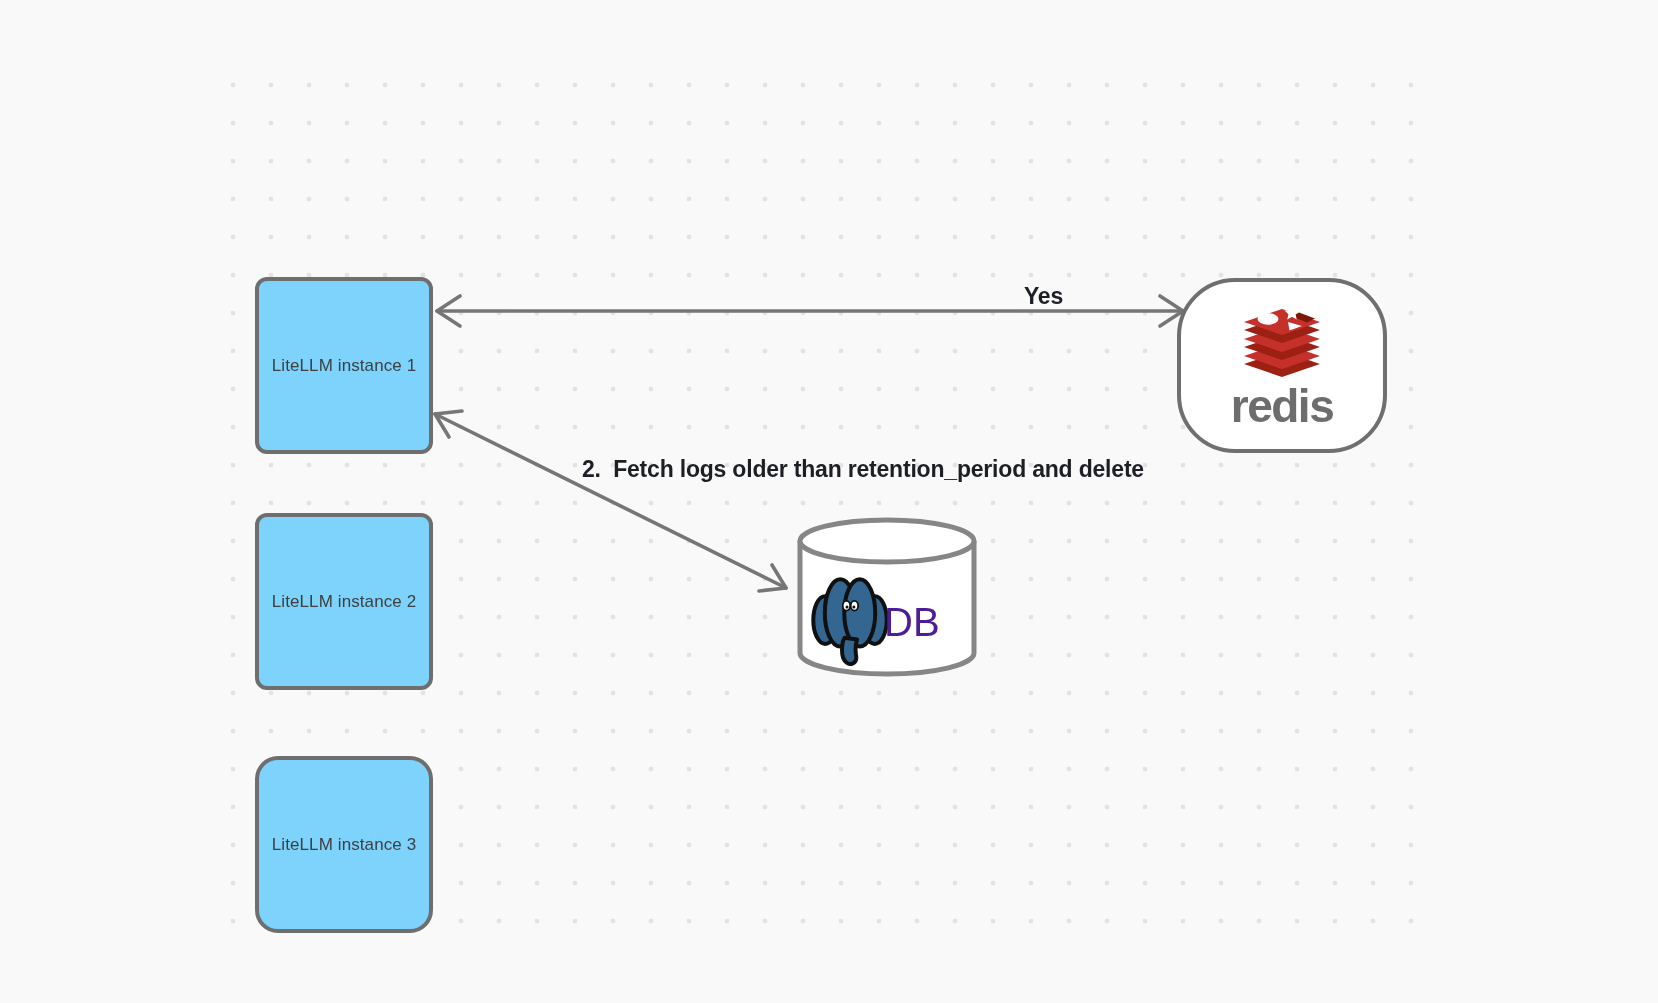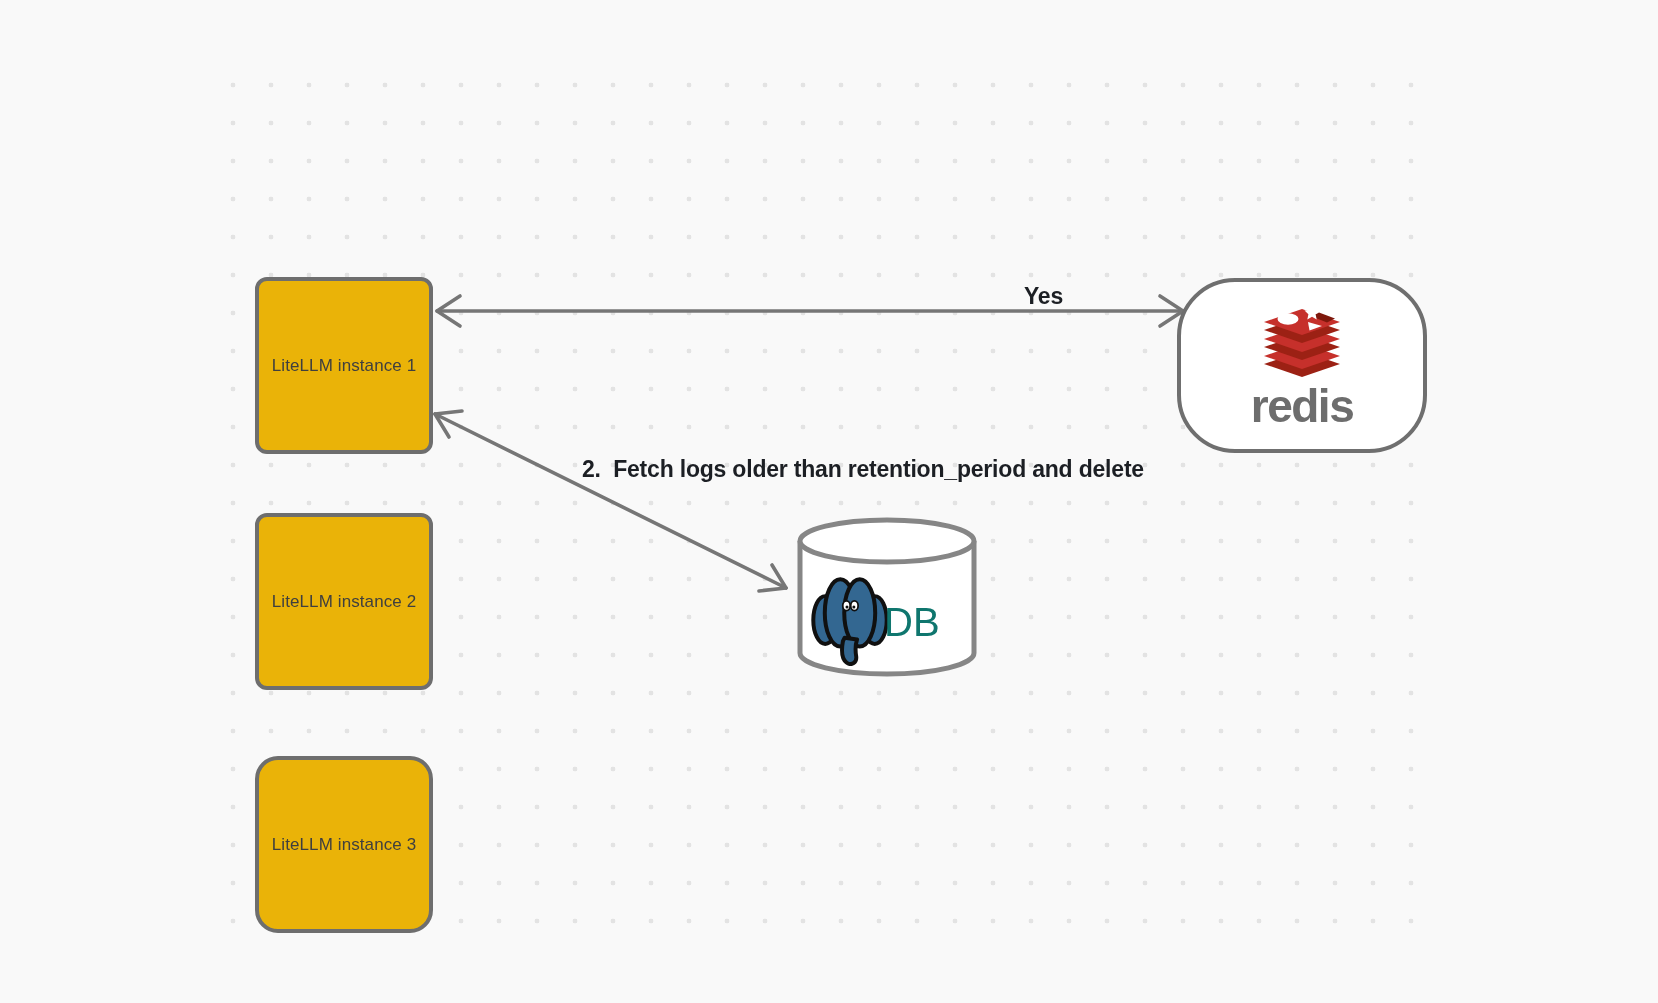--- a/index.html
+++ b/index.html
@@ -11,48 +11,48 @@
   }
   .stage{position:absolute;inset:0;width:1658px;height:1003px;}
   .dots{
     position:absolute;left:214px;top:66px;width:1216px;height:862px;
     background-image:radial-gradient(circle, #e3e3e3 2.4px, rgba(0,0,0,0) 2.6px);
     background-size:38px 38px;
     pointer-events:none;
   }
   .llm-box{
     position:absolute;left:255px;width:178px;height:177px;
-    box-sizing:border-box;background:#eab308;
+    box-sizing:border-box;background:#7dd3fc;
     border:4px solid #6e6e6e;border-radius:12px;
     display:flex;align-items:center;justify-content:center;
   }
   .llm-box .lbl{
     font-size:17px;color:#3f3f3f;letter-spacing:0.1px;
   }
   .redis-node{
-    position:absolute;left:1177px;top:278px;width:250px;height:175px;
+    position:absolute;left:1177px;top:278px;width:210px;height:175px;
     box-sizing:border-box;background:#ffffff;
     border:4px solid #6f6f6f;border-radius:58px;
     display:flex;flex-direction:column;align-items:center;justify-content:center;
     padding-top:4px;
   }
   .redis-wordmark{
     font-size:46px;font-weight:700;color:#6d6d6d;letter-spacing:-1.5px;
     line-height:1;margin-top:3px;
   }
   .arrow-layer{position:absolute;left:0;top:0;width:1658px;height:1003px;}
   .edge-label{
     position:absolute;font-weight:700;font-size:23px;color:#1c1f24;
     letter-spacing:-0.2px;white-space:pre;line-height:1.2;
   }
   .cyl-wrap{position:absolute;left:795px;top:515px;width:184px;height:165px;}
   .elephant{position:absolute;left:811px;top:574px;width:78px;height:92px;}
   .db-label{
     position:absolute;left:884px;top:598px;font-size:40px;font-weight:500;
-    color:#0f766e;line-height:1.2;white-space:pre;
+    color:#4c1d95;line-height:1.2;white-space:pre;
   }
   .redis-stack{width:88px;height:74px;display:block;}
 </style>
 </head>
 <body>
 
 <div class="stage">
 
   <div class="dots"></div>
 

